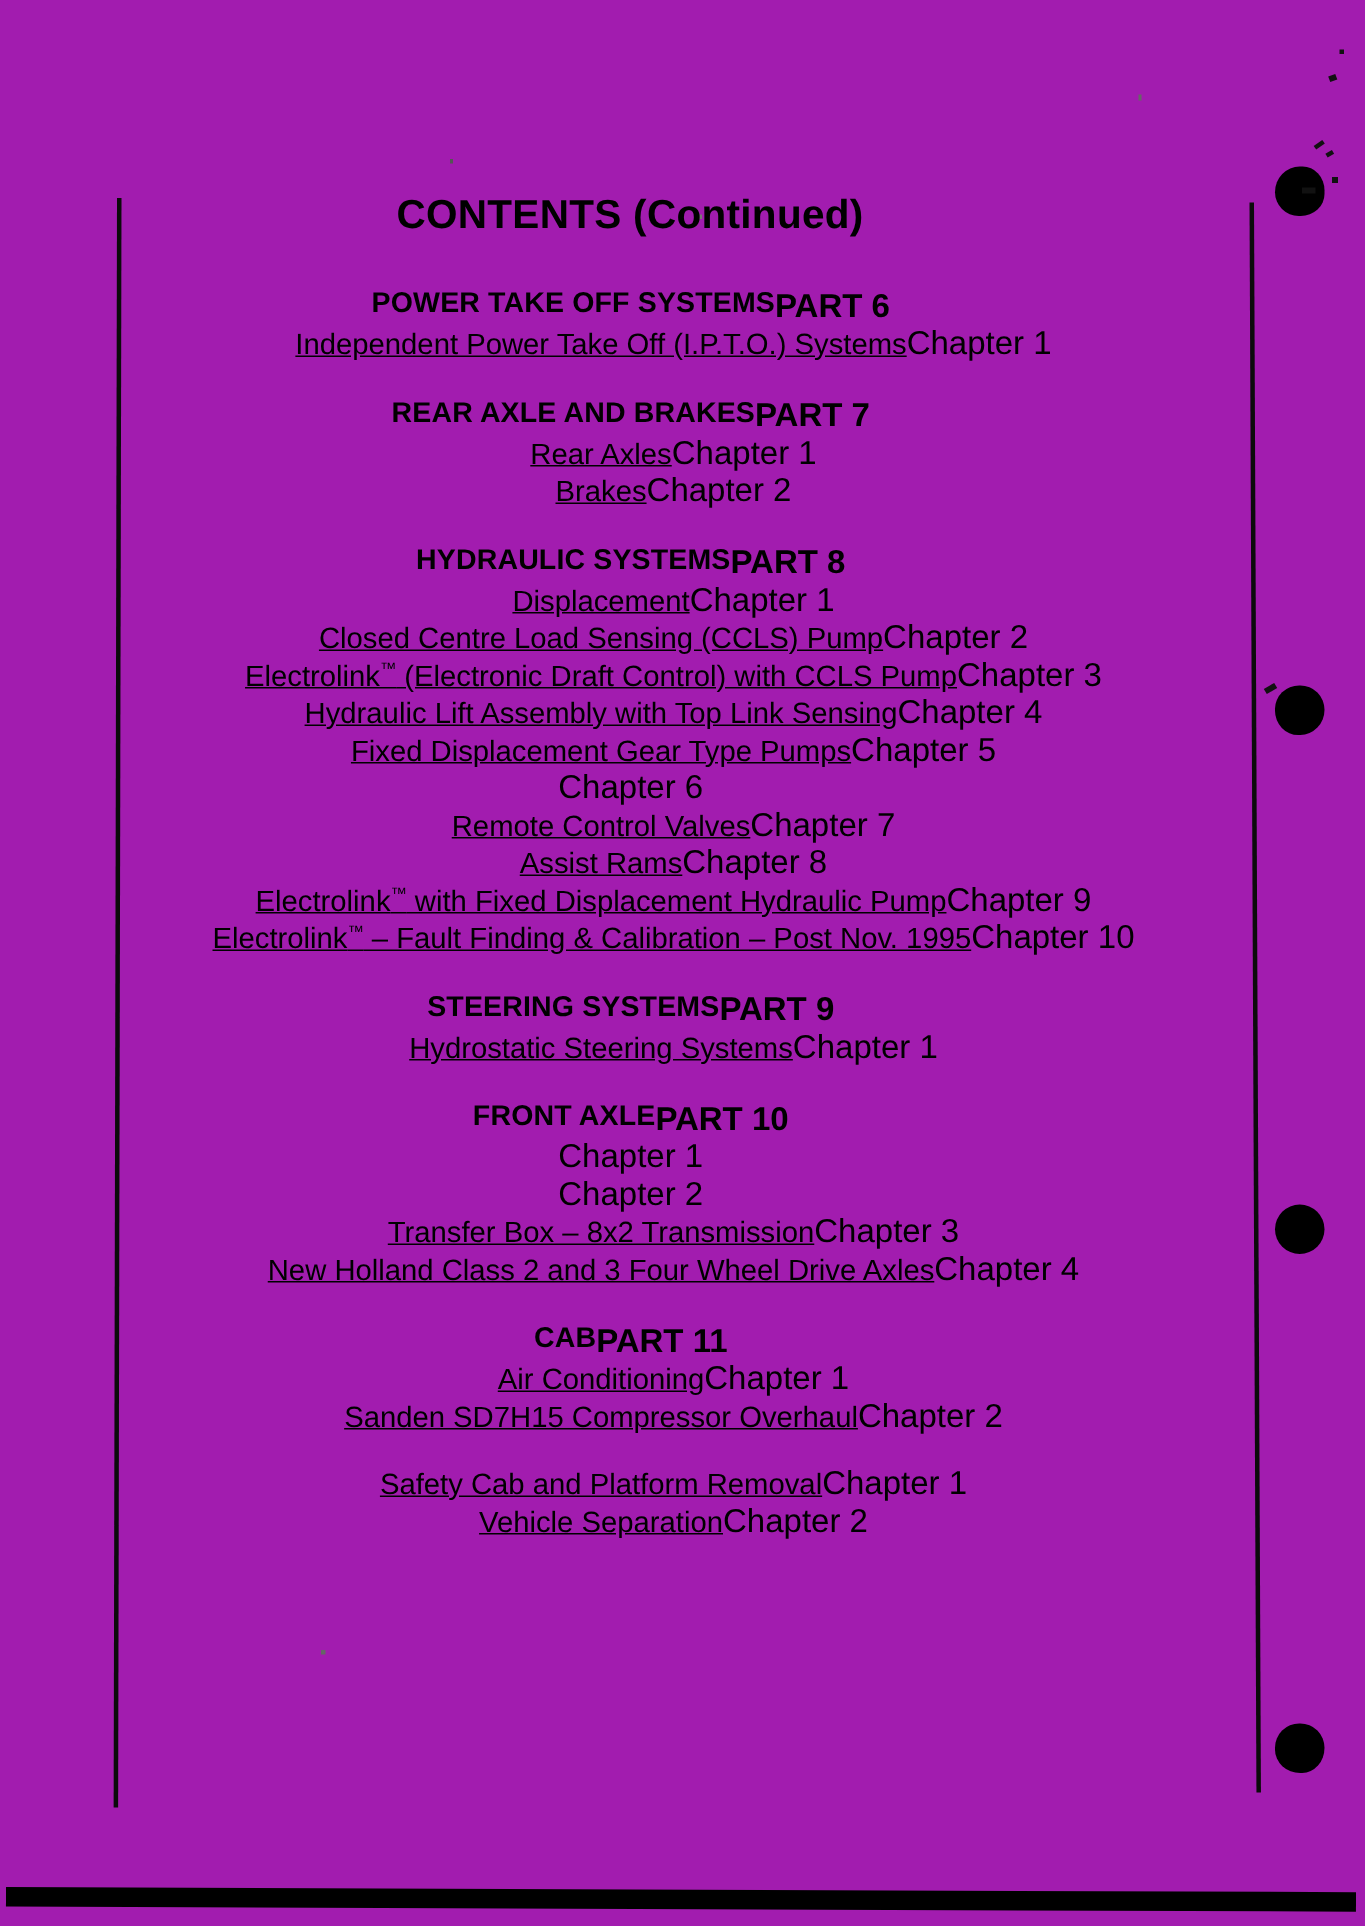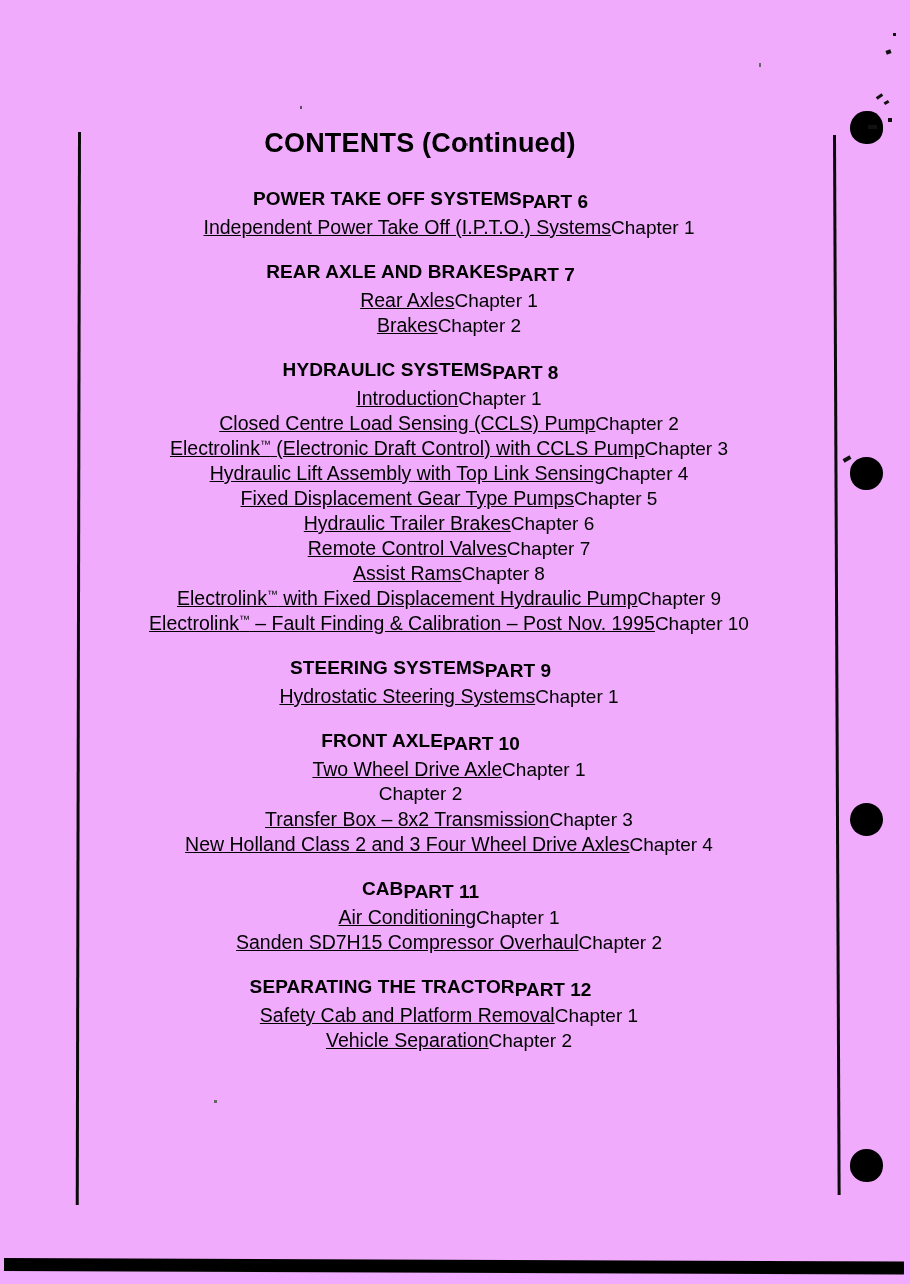--- a/index.html
+++ b/index.html
@@ -10,21 +10,21 @@
   }
   body {
     font-family: "Liberation Sans", sans-serif;
     color: #000000;
   }
 
   #page {
     position: relative;
     width: 910px;
     height: 1284px;
-    background: #f0abfc;
+    background: #a21caf;
     overflow: hidden;
   }
 
   
   .rule-left {
     position: absolute;
     left: 78px;
     top: 132px;
     width: 3px;
     height: 1073px;
@@ -124,21 +124,21 @@
     font-size: 19px;
     letter-spacing: 0.1px;
   }
   .entry-row .left-cell {
     padding-left: 57px;
     font-size: 19.5px;
     text-decoration: underline;
   }
 
   .right-cell {
-    font-size: 19px;
+    font-size: 22px;
     white-space: nowrap;
     text-align: right;
   }
   .heading-row .right-cell {
     font-weight: bold;
     position: relative;
     top: 3px;
   }
 
   sup.tm {
@@ -200,41 +200,40 @@
           <div class="left-cell">Brakes</div>
           <div class="right-cell">Chapter 2</div>
         </div>
       </div>
       <div class="section">
         <div class="row heading-row">
           <div class="left-cell">HYDRAULIC SYSTEMS</div>
           <div class="right-cell">PART 8</div>
         </div>
         <div class="row entry-row">
-          <div class="left-cell">Introduction</div>
+          <div class="left-cell">Displacement</div>
           <div class="right-cell">Chapter 1</div>
         </div>
         <div class="row entry-row">
           <div class="left-cell">Closed Centre Load Sensing (CCLS) Pump</div>
           <div class="right-cell">Chapter 2</div>
         </div>
         <div class="row entry-row">
           <div class="left-cell">Electrolink<sup class="tm">™</sup> (Electronic Draft Control) with CCLS Pump</div>
           <div class="right-cell">Chapter 3</div>
         </div>
         <div class="row entry-row">
           <div class="left-cell">Hydraulic Lift Assembly with Top Link Sensing</div>
           <div class="right-cell">Chapter 4</div>
         </div>
         <div class="row entry-row">
           <div class="left-cell">Fixed Displacement Gear Type Pumps</div>
           <div class="right-cell">Chapter 5</div>
         </div>
         <div class="row entry-row">
-          <div class="left-cell">Hydraulic Trailer Brakes</div>
           <div class="right-cell">Chapter 6</div>
         </div>
         <div class="row entry-row">
           <div class="left-cell">Remote Control Valves</div>
           <div class="right-cell">Chapter 7</div>
         </div>
         <div class="row entry-row">
           <div class="left-cell">Assist Rams</div>
           <div class="right-cell">Chapter 8</div>
         </div>
@@ -256,21 +255,20 @@
           <div class="left-cell">Hydrostatic Steering Systems</div>
           <div class="right-cell">Chapter 1</div>
         </div>
       </div>
       <div class="section">
         <div class="row heading-row">
           <div class="left-cell">FRONT AXLE</div>
           <div class="right-cell">PART 10</div>
         </div>
         <div class="row entry-row">
-          <div class="left-cell">Two Wheel Drive Axle</div>
           <div class="right-cell">Chapter 1</div>
         </div>
         <div class="row entry-row">
           <div class="right-cell">Chapter 2</div>
         </div>
         <div class="row entry-row">
           <div class="left-cell">Transfer Box – 8x2 Transmission</div>
           <div class="right-cell">Chapter 3</div>
         </div>
         <div class="row entry-row">
@@ -286,24 +284,20 @@
         <div class="row entry-row">
           <div class="left-cell">Air Conditioning</div>
           <div class="right-cell">Chapter 1</div>
         </div>
         <div class="row entry-row">
           <div class="left-cell">Sanden SD7H15 Compressor Overhaul</div>
           <div class="right-cell">Chapter 2</div>
         </div>
       </div>
       <div class="section">
-        <div class="row heading-row">
-          <div class="left-cell">SEPARATING THE TRACTOR</div>
-          <div class="right-cell">PART 12</div>
-        </div>
         <div class="row entry-row">
           <div class="left-cell">Safety Cab and Platform Removal</div>
           <div class="right-cell">Chapter 1</div>
         </div>
         <div class="row entry-row">
           <div class="left-cell">Vehicle Separation</div>
           <div class="right-cell">Chapter 2</div>
         </div>
       </div>
     </div>

